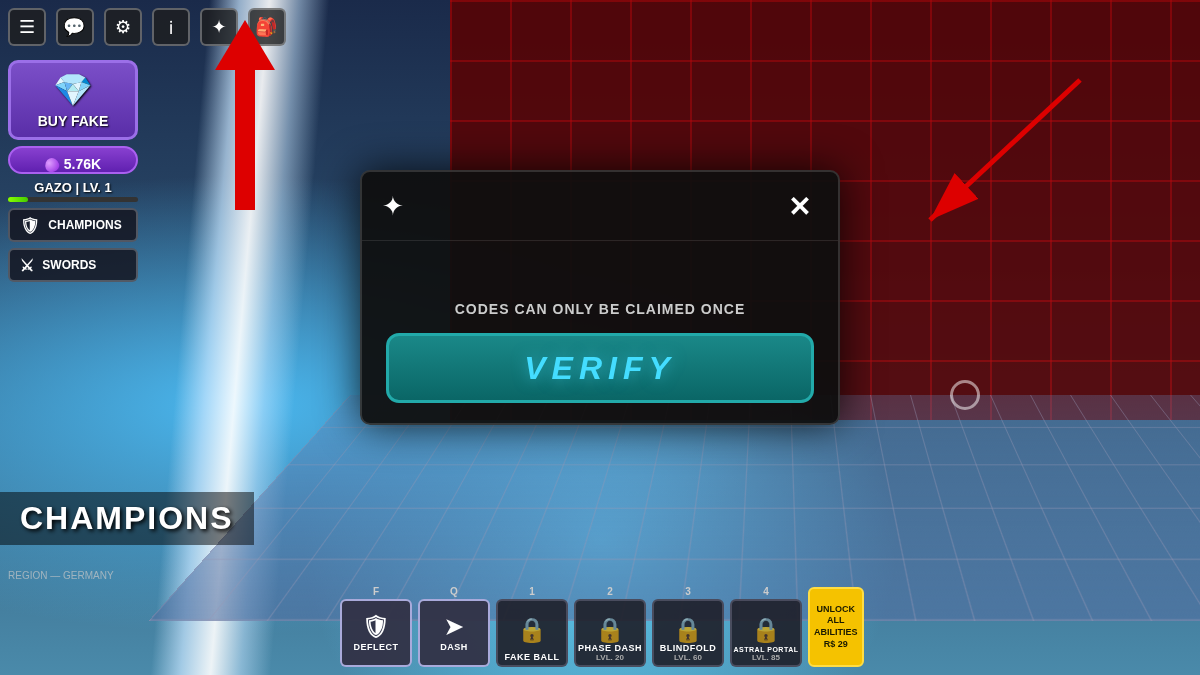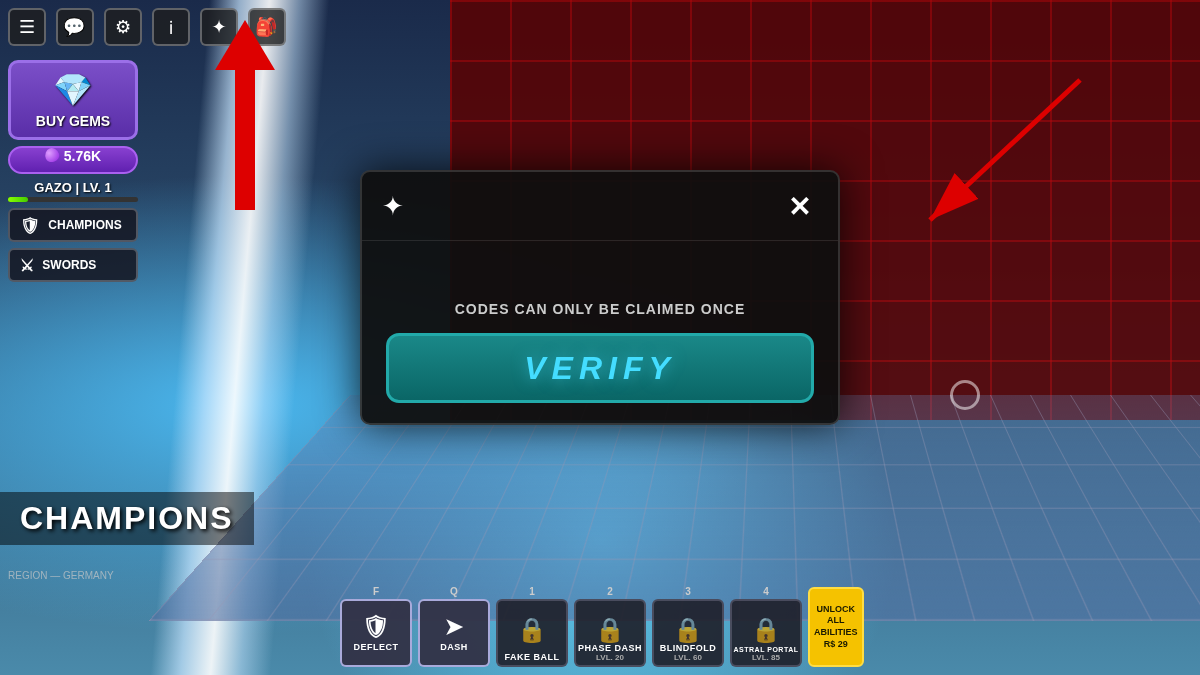--- a/index.html
+++ b/index.html
@@ -138,21 +138,21 @@
       font-size: 32px;
     }
 
     .currency-bar {
       width: 130px;
       height: 28px;
       background: linear-gradient(180deg, #8840d0, #6020b0);
       border: 2px solid #aa60f0;
       border-radius: 20px;
       display: flex;
-      align-items: flex-start;
+      align-items: flex-end;
       justify-content: center;
       color: white;
       font-weight: 900;
       font-size: 14px;
       gap: 5px;
     }
 
     .gem-small {
       width: 14px;
       height: 14px;
@@ -502,21 +502,21 @@
   <div class="toolbar-icon">💬</div>
   <div class="toolbar-icon">⚙</div>
   <div class="toolbar-icon">ℹ</div>
   <div class="toolbar-icon">✦</div>
   <div class="toolbar-icon">🎒</div>
 </div>
 
 <div class="left-panel">
   <div class="buy-gems-btn">
     <div class="gems-icon">💎</div>
-    <span>BUY GEMS</span>
+    <span>BUY FAKE</span>
   </div>
 
   <div class="currency-bar">
     <div class="gem-small"></div>
     <span>5.76K</span>
   </div>
 
   <div class="player-info">
     <div class="player-name">GAZO | LV. 1</div>
     <div class="player-level-bar">

